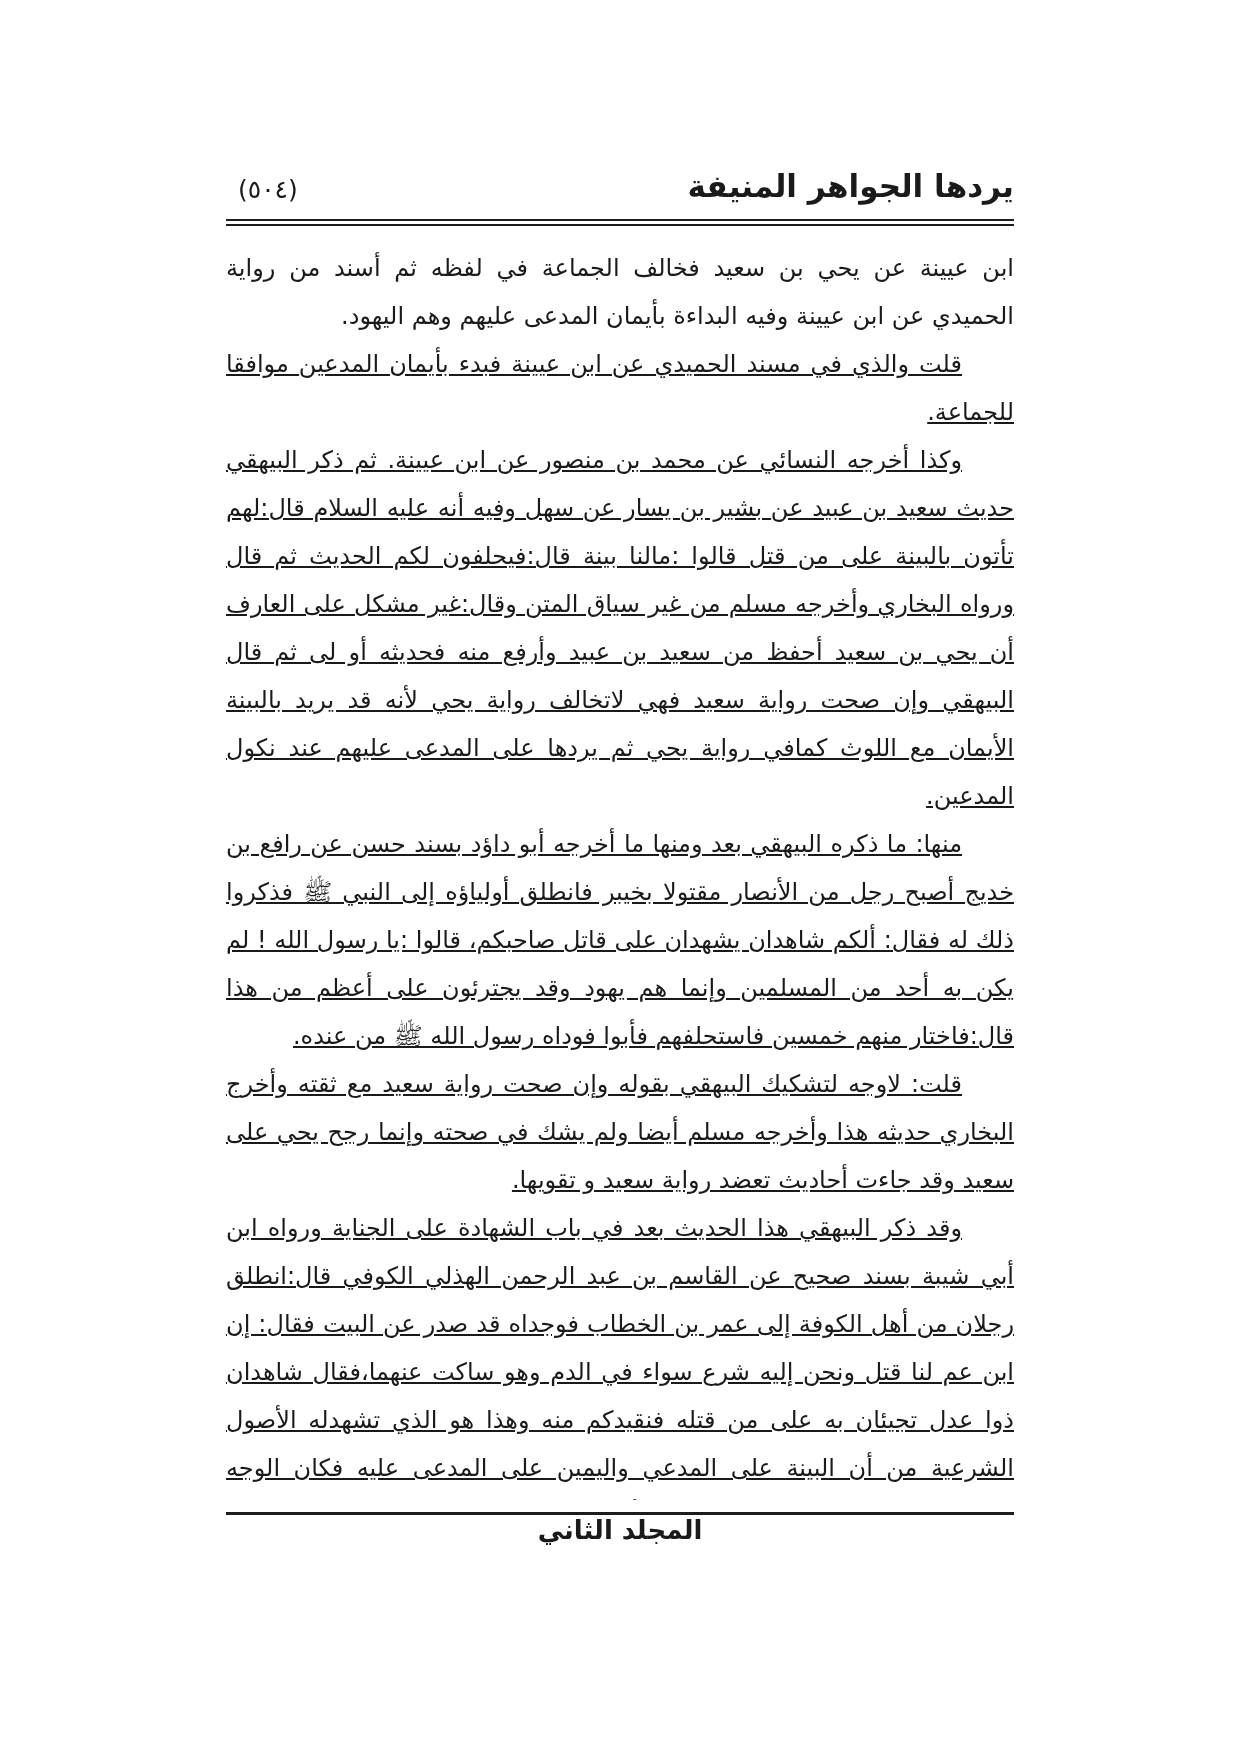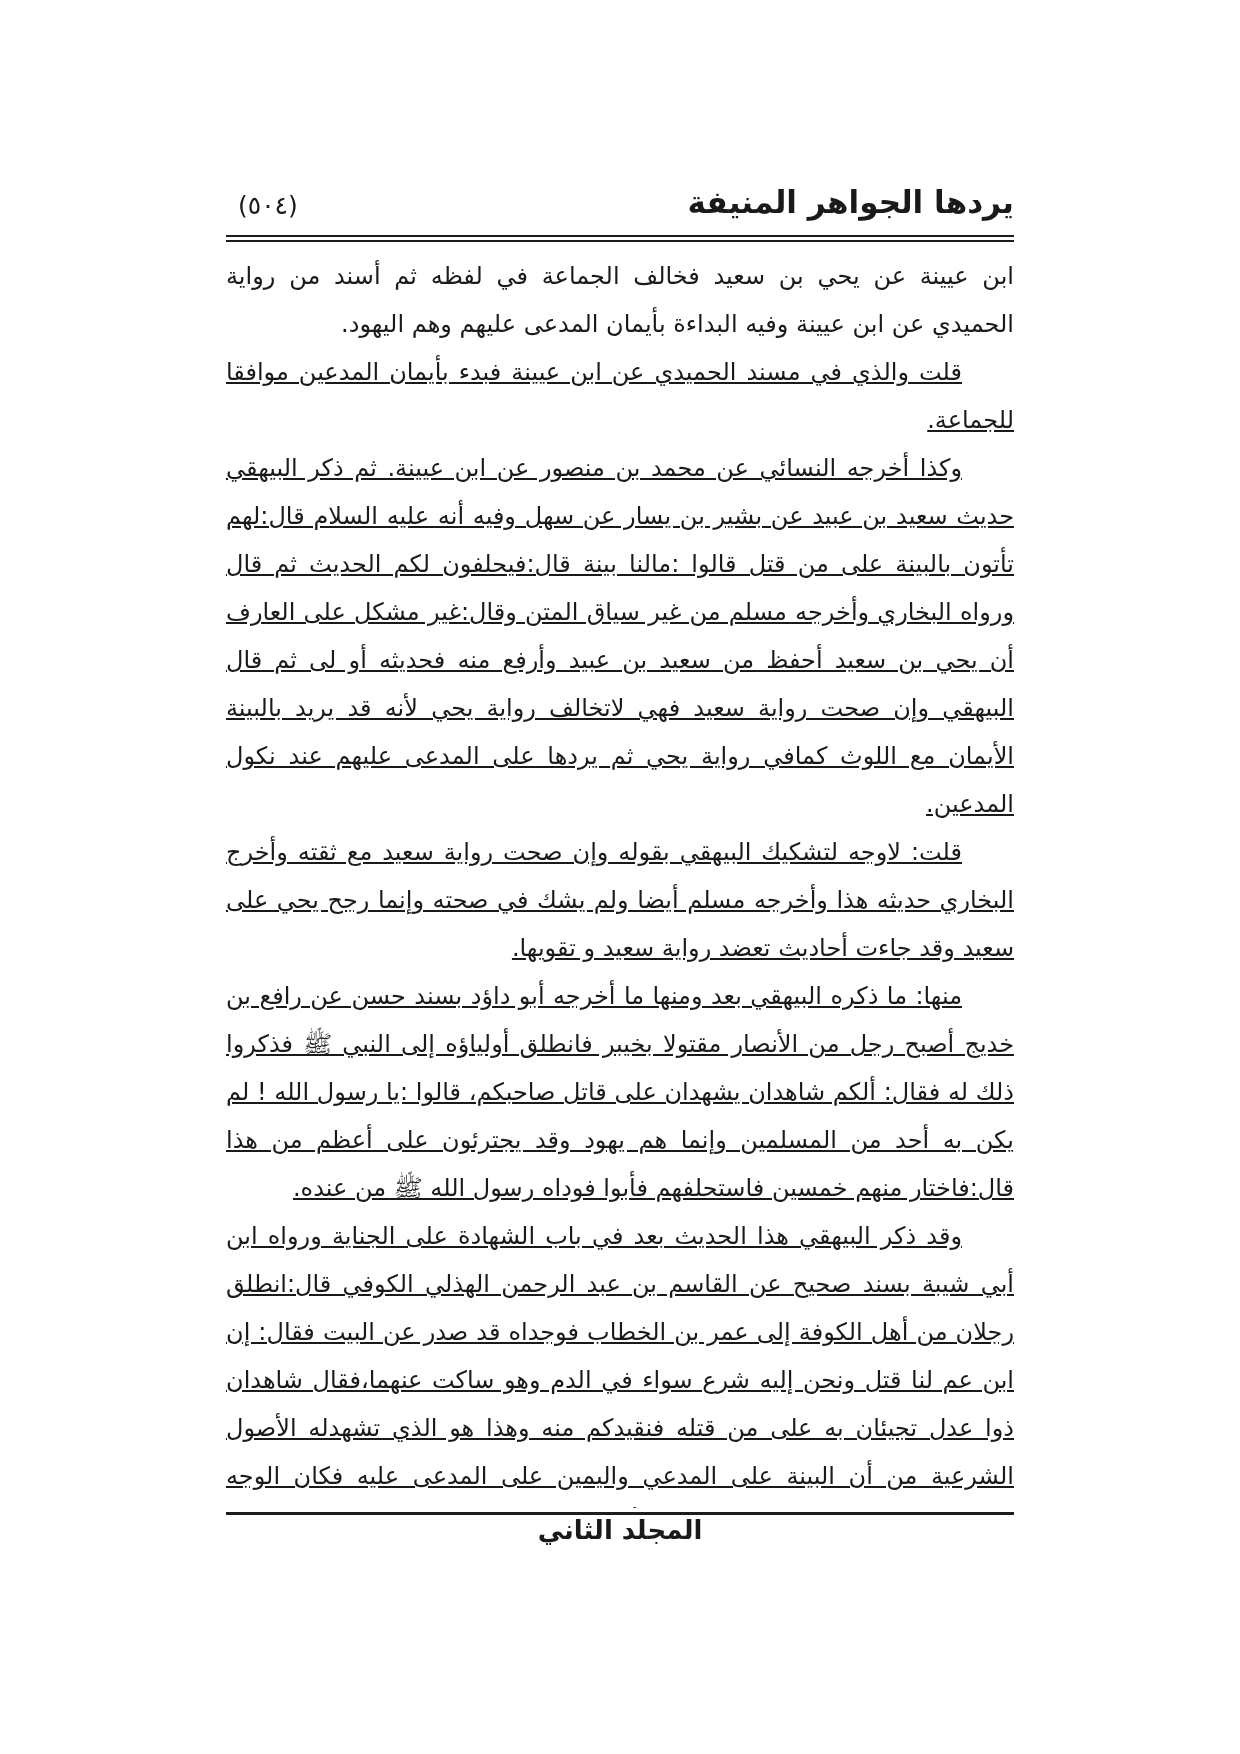--- a/index.html
+++ b/index.html
@@ -11,21 +11,21 @@
     color: #1a1a1a;
     font-family: "DejaVu Sans", sans-serif;
     overflow: hidden;
   }
   .content-col {
     position: absolute;
     left: 226px;
     width: 788px;
   }
   
-  .page-header { top: 184px; }
+  .page-header { top: 168px; }
   .header-row {
     display: flex;
     direction: ltr;
     justify-content: space-between;
     align-items: flex-end;
   }
   .page-number {
     font-size: 25px;
     letter-spacing: 4px;
     padding-left: 12px;
@@ -39,21 +39,21 @@
     white-space: nowrap;
   }
   .header-rule {
     margin-top: 15px;
     height: 3px;
     border-top: 2px solid #1c1c1c;
     border-bottom: 2px solid #1c1c1c;
   }
   
   .page-body {
-    top: 252px;
+    top: 244px;
     height: 1256px;
     direction: rtl;
     font-size: 24px;
     line-height: 48px;
     text-align: justify;
     overflow: hidden;
   }
   .page-body p { margin: 0; }
   .page-body p.indent { text-indent: 52px; text-decoration: underline; }
   
@@ -77,22 +77,22 @@
       <span class="page-number">(٥٠٤)</span>
       <span class="book-title">يردها الجواهر المنيفة</span>
     </div>
     <div class="header-rule"></div>
   </header>
 
   <main class="content-col page-body">
     <p>ابن عيينة عن يحي بن سعيد فخالف الجماعة في لفظه ثم أسند من رواية الحميدي عن ابن عيينة وفيه البداءة بأيمان المدعى عليهم وهم اليهود.</p>
     <p class="indent">قلت والذي في مسند الحميدي عن ابن عيينة فبدء بأيمان المدعين موافقا للجماعة.</p>
     <p class="indent">وكذا أخرجه النسائي عن محمد بن منصور عن ابن عيينة. ثم ذكر البيهقي حديث سعيد بن عبيد عن بشير بن يسار عن سهل وفيه أنه عليه السلام قال:لهم تأتون بالبينة على من قتل قالوا :مالنا بينة قال:فيحلفون لكم الحديث ثم قال ورواه البخاري وأخرجه مسلم من غير سياق المتن وقال:غير مشكل على العارف أن يحي بن سعيد أحفظ من سعيد بن عبيد وأرفع منه فحديثه أو لى ثم قال البيهقي وإن صحت رواية سعيد فهي لاتخالف رواية يحي لأنه قد يريد بالبينة الأيمان مع اللوث كمافي رواية يحي ثم يردها على المدعى عليهم عند نكول المدعين.</p>
+    <p class="indent">منها: ما ذكره البيهقي بعد ومنها ما أخرجه أبو داؤد بسند حسن عن رافع بن خديج أصبح رجل من الأنصار مقتولا بخيبر فانطلق أولياؤه إلى النبي ﷺ فذكروا ذلك له فقال: ألكم شاهدان يشهدان على قاتل صاحبكم، قالوا :يا رسول الله ! لم يكن به أحد من المسلمين وإنما هم يهود وقد يجترئون على أعظم من هذا قال:فاختار منهم خمسين فاستحلفهم فأبوا فوداه رسول الله ﷺ من عنده.</p>
     <p class="indent">قلت: لاوجه لتشكيك البيهقي بقوله وإن صحت رواية سعيد مع ثقته وأخرج البخاري حديثه هذا وأخرجه مسلم أيضا ولم يشك في صحته وإنما رجح يحي على سعيد وقد جاءت أحاديث تعضد رواية سعيد و تقويها.</p>
-    <p class="indent">منها: ما ذكره البيهقي بعد ومنها ما أخرجه أبو داؤد بسند حسن عن رافع بن خديج أصبح رجل من الأنصار مقتولا بخيبر فانطلق أولياؤه إلى النبي ﷺ فذكروا ذلك له فقال: ألكم شاهدان يشهدان على قاتل صاحبكم، قالوا :يا رسول الله ! لم يكن به أحد من المسلمين وإنما هم يهود وقد يجترئون على أعظم من هذا قال:فاختار منهم خمسين فاستحلفهم فأبوا فوداه رسول الله ﷺ من عنده.</p>
     <p class="indent">وقد ذكر البيهقي هذا الحديث بعد في باب الشهادة على الجناية ورواه ابن أبي شيبة بسند صحيح عن القاسم بن عبد الرحمن الهذلي الكوفي قال:انطلق رجلان من أهل الكوفة إلى عمر بن الخطاب فوجداه قد صدر عن البيت فقال: إن ابن عم لنا قتل ونحن إليه شرع سواء في الدم وهو ساكت عنهما،فقال شاهدان ذوا عدل تجيئان به على من قتله فنقيدكم منه وهذا هو الذي تشهدله الأصول الشرعية من أن البينة على المدعي واليمين على المدعى عليه فكان الوجه ترجيح هذه الأدلة على ما يعارضها، وتأويل البيهقي لرواية سعيدتعسف ومخالفة للظاهر و حين</p>
   </main>
 
   <footer class="content-col page-footer">
     <div class="footer-rule"></div>
     <div class="volume-label">المجلد الثاني</div>
   </footer>
 
 </div>
 

